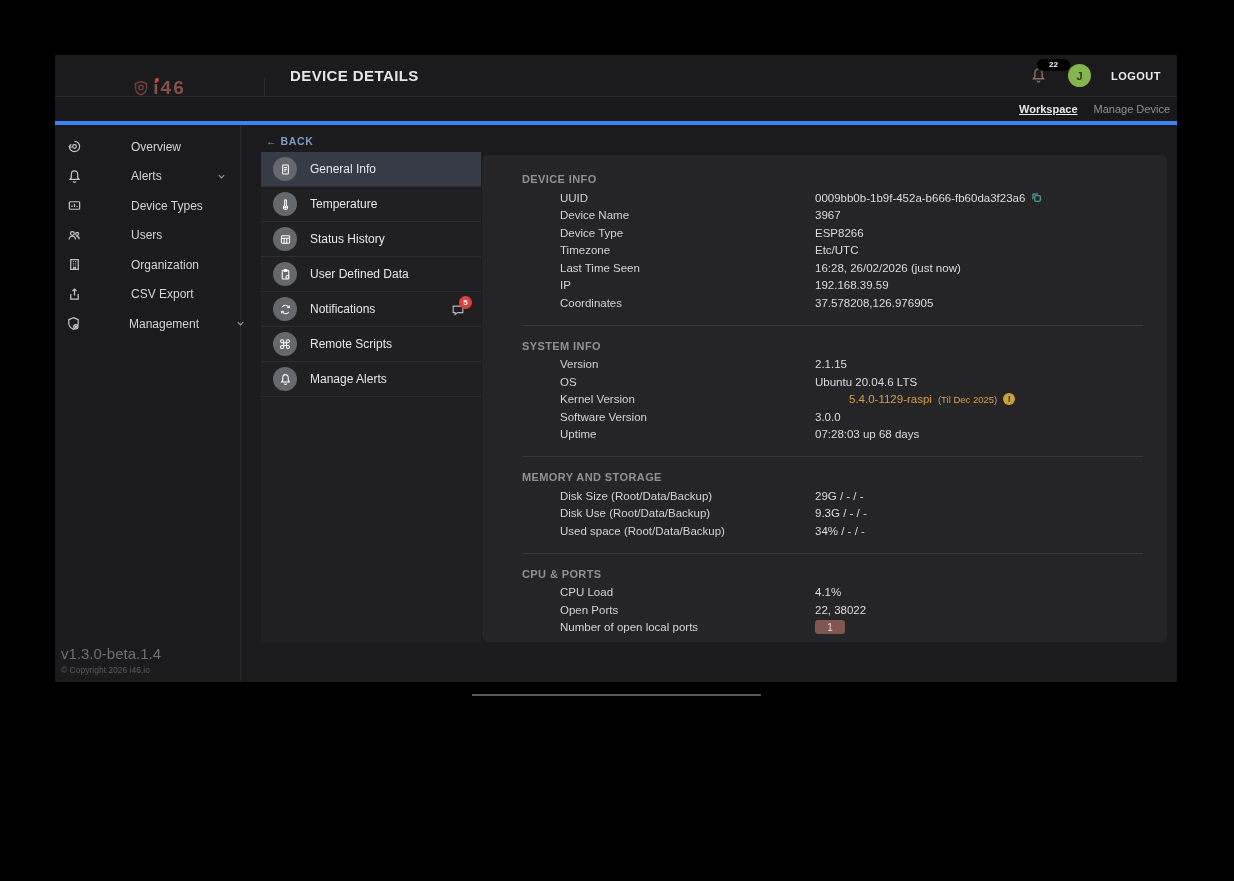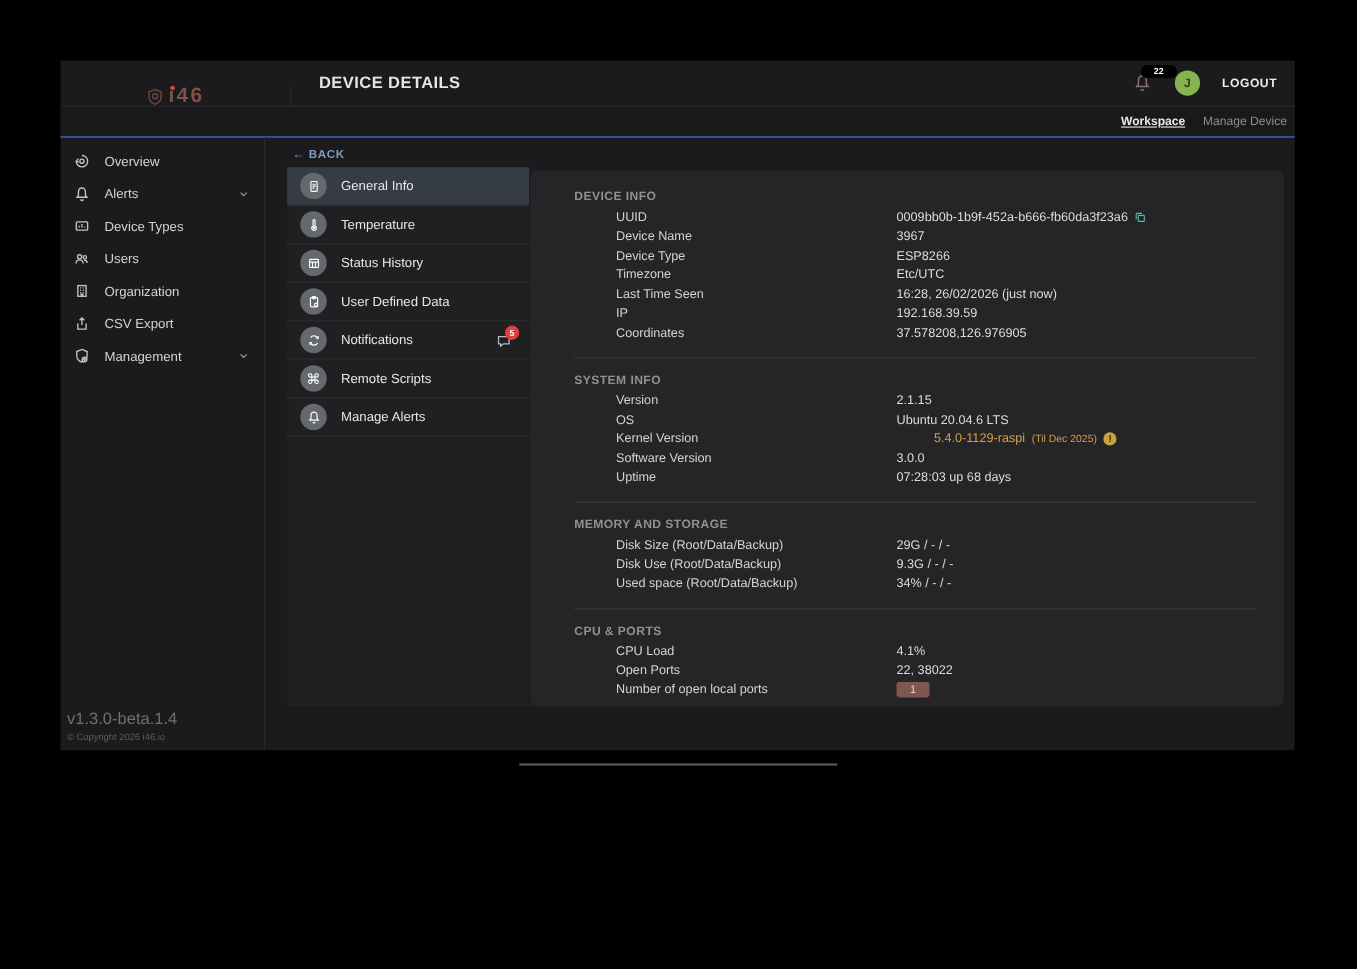--- a/index.html
+++ b/index.html
@@ -14,28 +14,28 @@
   .logo svg { margin-right:4px; }
   .logo-dot { position:absolute; left:22px; top:1px; width:4px; height:4px; border-radius:50%; background:#e0403a; }
   .header-title { flex:1; display:flex; align-items:center; padding-left:25px; font-size:15px; font-weight:bold; color:#e4e4e6; letter-spacing:0.4px; }
   .header-right { display:flex; align-items:center; gap:20px; padding-right:16px; }
   .bell-wrap { position:relative; width:18px; height:18px; }
   .bell-badge { position:absolute; top:-8px; left:7px; background:#000000; color:#fff; font-size:8px; font-weight:bold; border-radius:8px; padding:2px 12px; line-height:1;text-align:center; }
   .avatar { width:23px; height:23px; border-radius:50%; background:#85b54e; color:#2c3b1d; font-size:11px; font-weight:bold; display:flex; align-items:center; justify-content:center; }
   .logout { color:#ececee; font-size:11px; font-weight:bold; letter-spacing:0.5px; }
 
   
-  .subheader { position:absolute; top:42px; left:0; right:0; height:28px; background:#19191b; border-bottom:1px solid #3b82f6; display:flex; align-items:center; justify-content:flex-end; gap:16px; padding-right:7px; }
+  .subheader { position:absolute; top:42px; left:0; right:0; height:28px; background:#19191b; border-bottom:4px solid #3b82f6; display:flex; align-items:center; justify-content:flex-end; gap:16px; padding-right:7px; }
   .workspace { color:#e8e8ea; font-size:11px; font-weight:bold; text-decoration:underline; }
   .manage-device { color:#8f8f92; font-size:11px; }
 
   
   .sidebar { position:absolute; top:70px; left:0; width:186px; bottom:0; border-right:1px solid #2a2a2d; }
   .nav { padding-top:7px; }
-  .nav-item { height:29.5px; display:flex; align-items:center; padding:0 13px 0 11px; color:#d2d3d5; font-size:12px; }
+  .nav-item { height:29.5px; display:flex; align-items:center; padding:0 13px 0 11px; color:#d2d3d5; font-size:12px;gap:36px; }
   .nav-icon { width:17px; display:flex; justify-content:center; margin-right:12px; color:#c3c4c6; }
   .nav-chevron { margin-left:auto; color:#9a9a9d; display:flex; }
   .sidebar-footer { position:absolute; bottom:7px; left:6px; }
   .version { font-size:15px; color:#707073; }
   .copyright { font-size:8.5px; color:#5c5c5f; margin-top:3px; }
 
   
   .back-link { position:absolute; left:211px; top:80px; color:#7d9cc2; font-size:10.5px; font-weight:bold; letter-spacing:0.6px; }
 
   .tab-list { position:absolute; left:206px; top:97px; width:220px; height:490px; background:#202023; }

